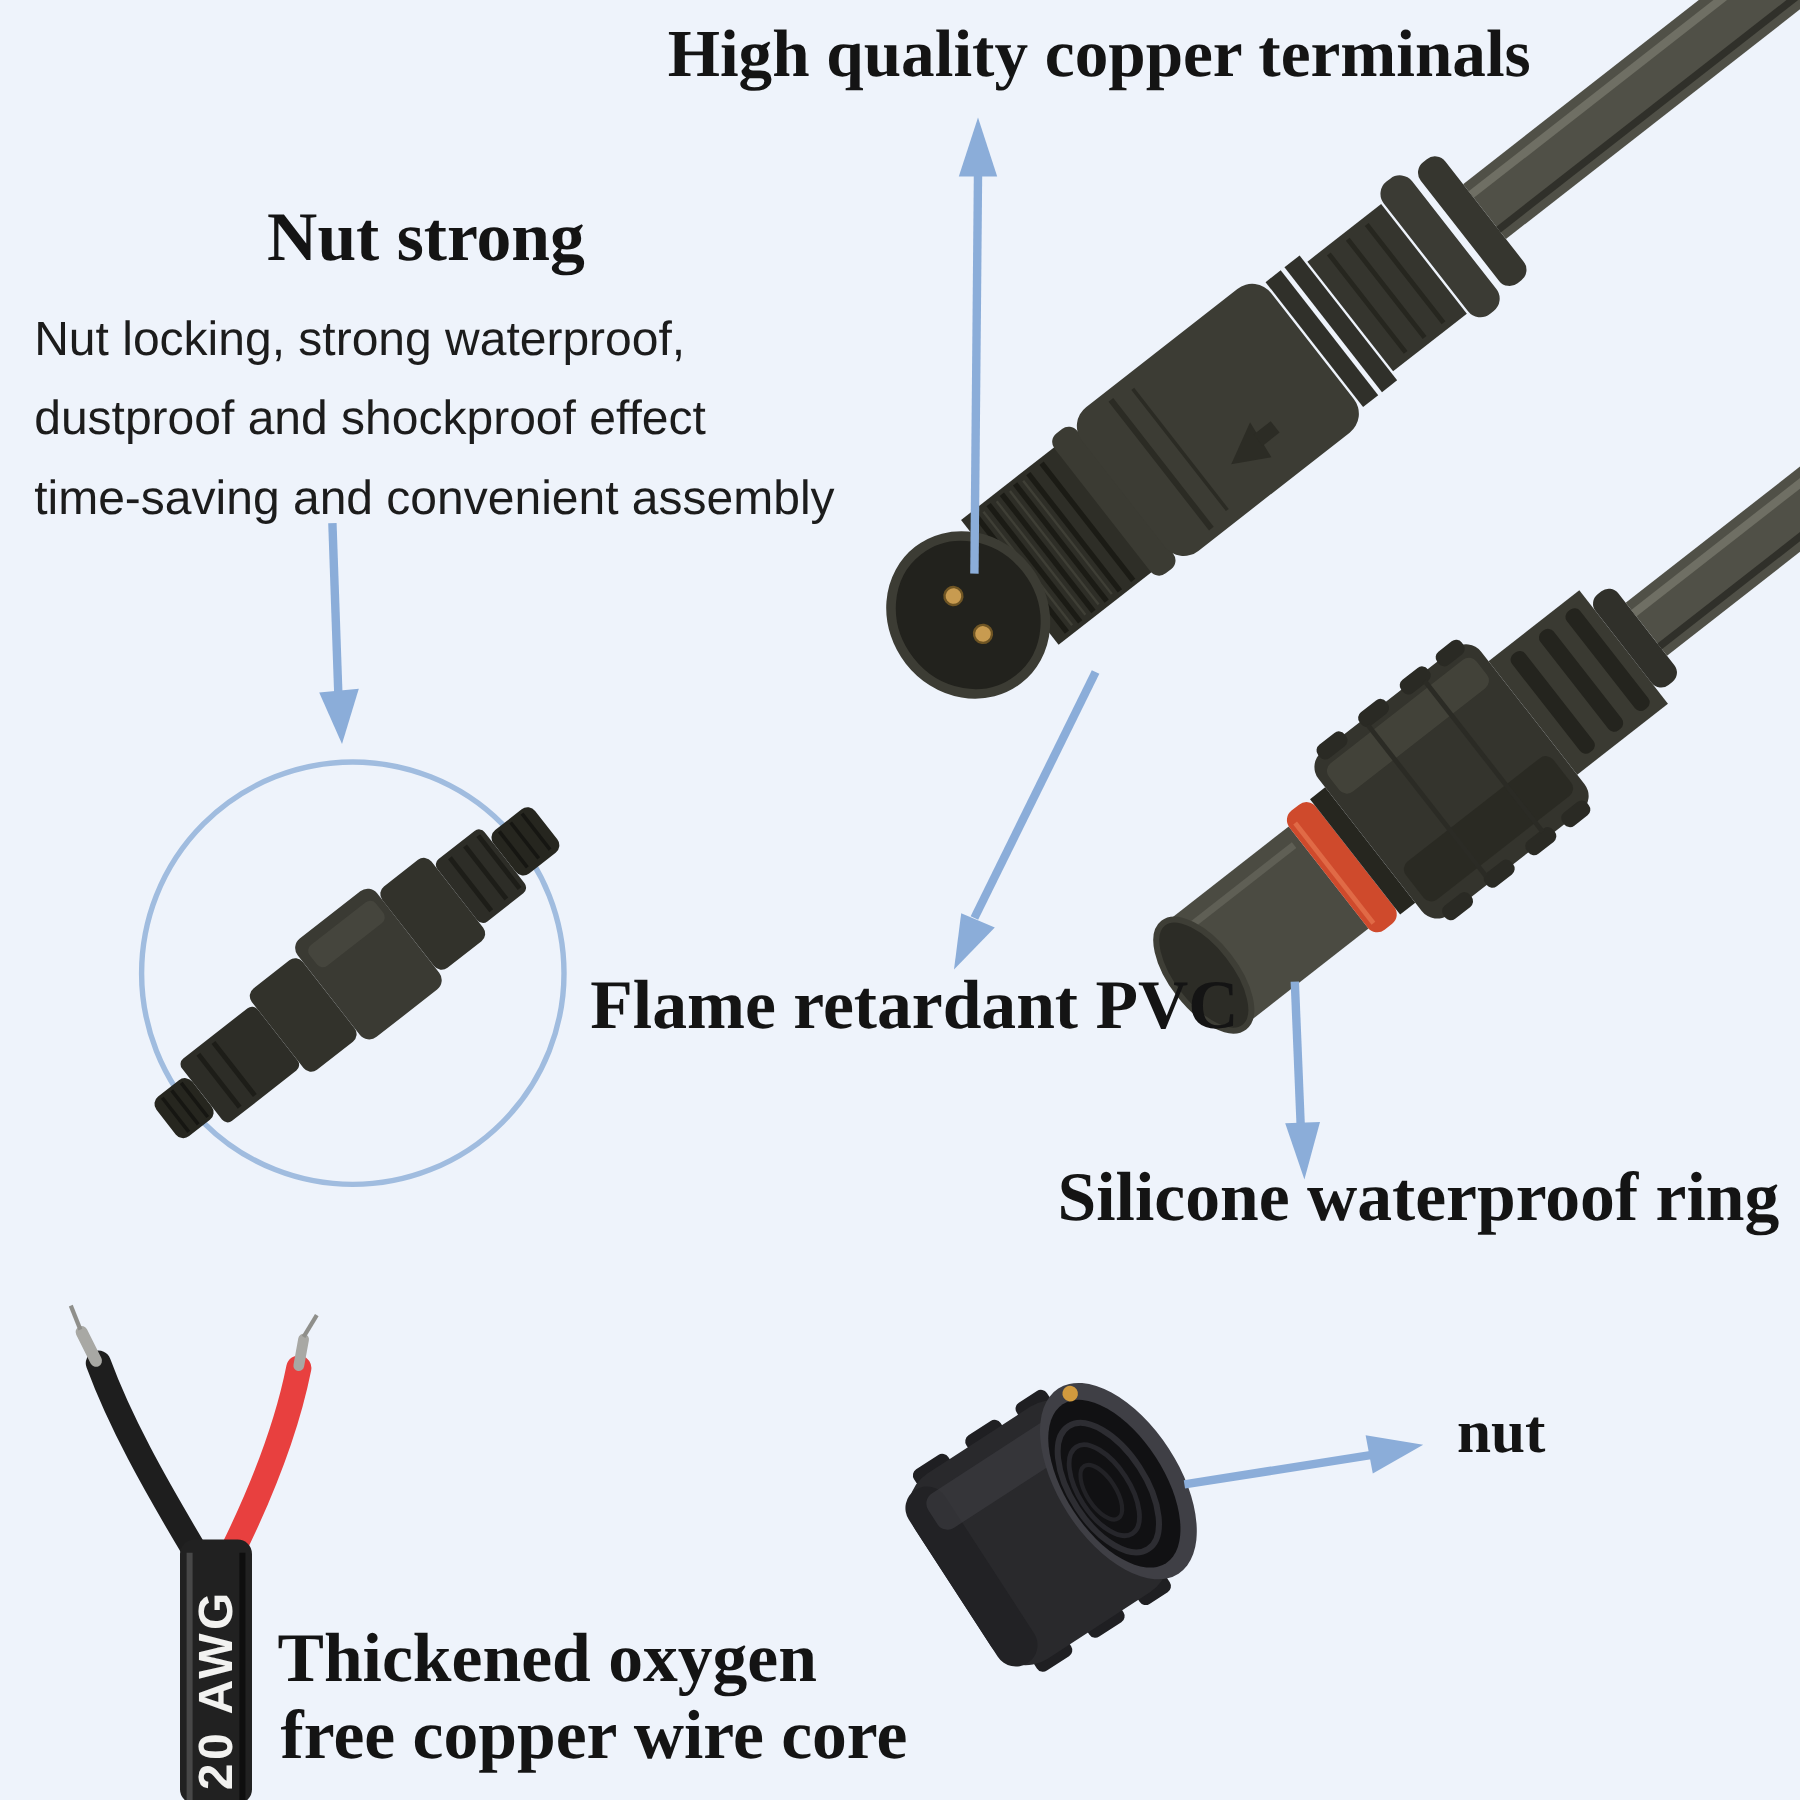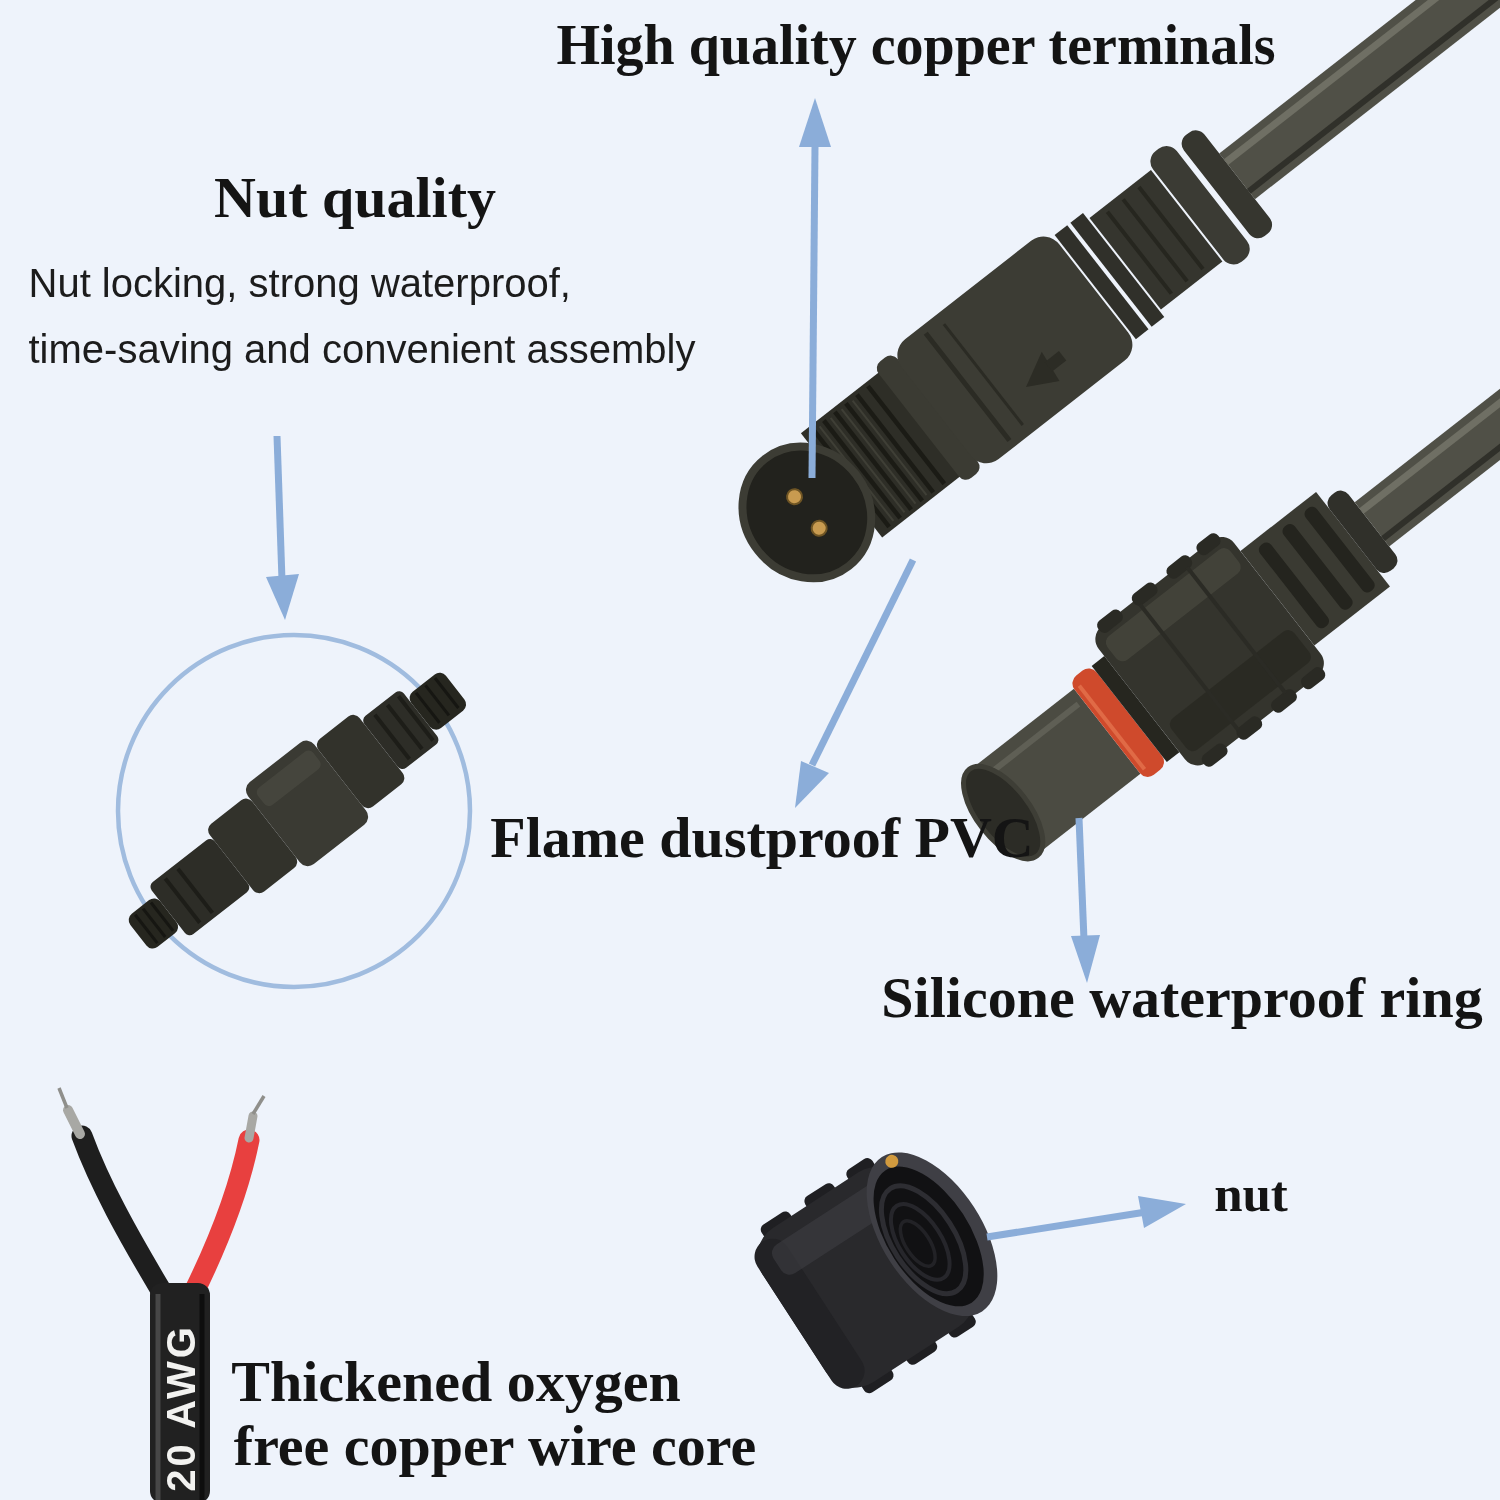--- a/index.html
+++ b/index.html
@@ -204,27 +204,28 @@
       <polygon points="1087,983 1071,936 1100,935" style="fill:var(--arrow)"></polygon>
     </g>
     <g>
       <line x1="987" y1="1237" x2="1146" y2="1212" stroke-width="7" style="stroke:var(--arrow)"></line>
       <polygon points="1186,1204 1144,1228 1138,1196" style="fill:var(--arrow)"></polygon>
     </g>
   </svg>
 
   <div class="label title" style="left:916px;top:16px;">High quality copper terminals</div>
 
-  <div class="label nut-heading" style="left:355px;top:168px;">Nut quality</div>
+  <div class="label nut-heading" style="left:355px;top:168px;">Nut strong</div>
   <div class="para" style="left:362px;top:250px;">
     <div>Nut locking, strong waterproof,</div>
+    <div>dustproof and shockproof effect</div>
     <div>time-saving and convenient assembly</div>
   </div>
 
-  <div class="label big" style="left:762px;top:808px;">Flame dustproof PVC</div>
+  <div class="label big" style="left:762px;top:808px;">Flame retardant PVC</div>
 
   <div class="label big" style="left:1182px;top:968px;">Silicone waterproof ring</div>
 
   <div class="label nut-word" style="left:1251px;top:1168px;">nut</div>
 
   <div class="label big" style="left:456px;top:1352px;">Thickened oxygen</div>
   <div class="label big" style="left:495px;top:1416px;">free copper wire core</div>
 
   <div class="cable-print" style="left:181px;top:1408px;">20 AWG</div>
 </div>

